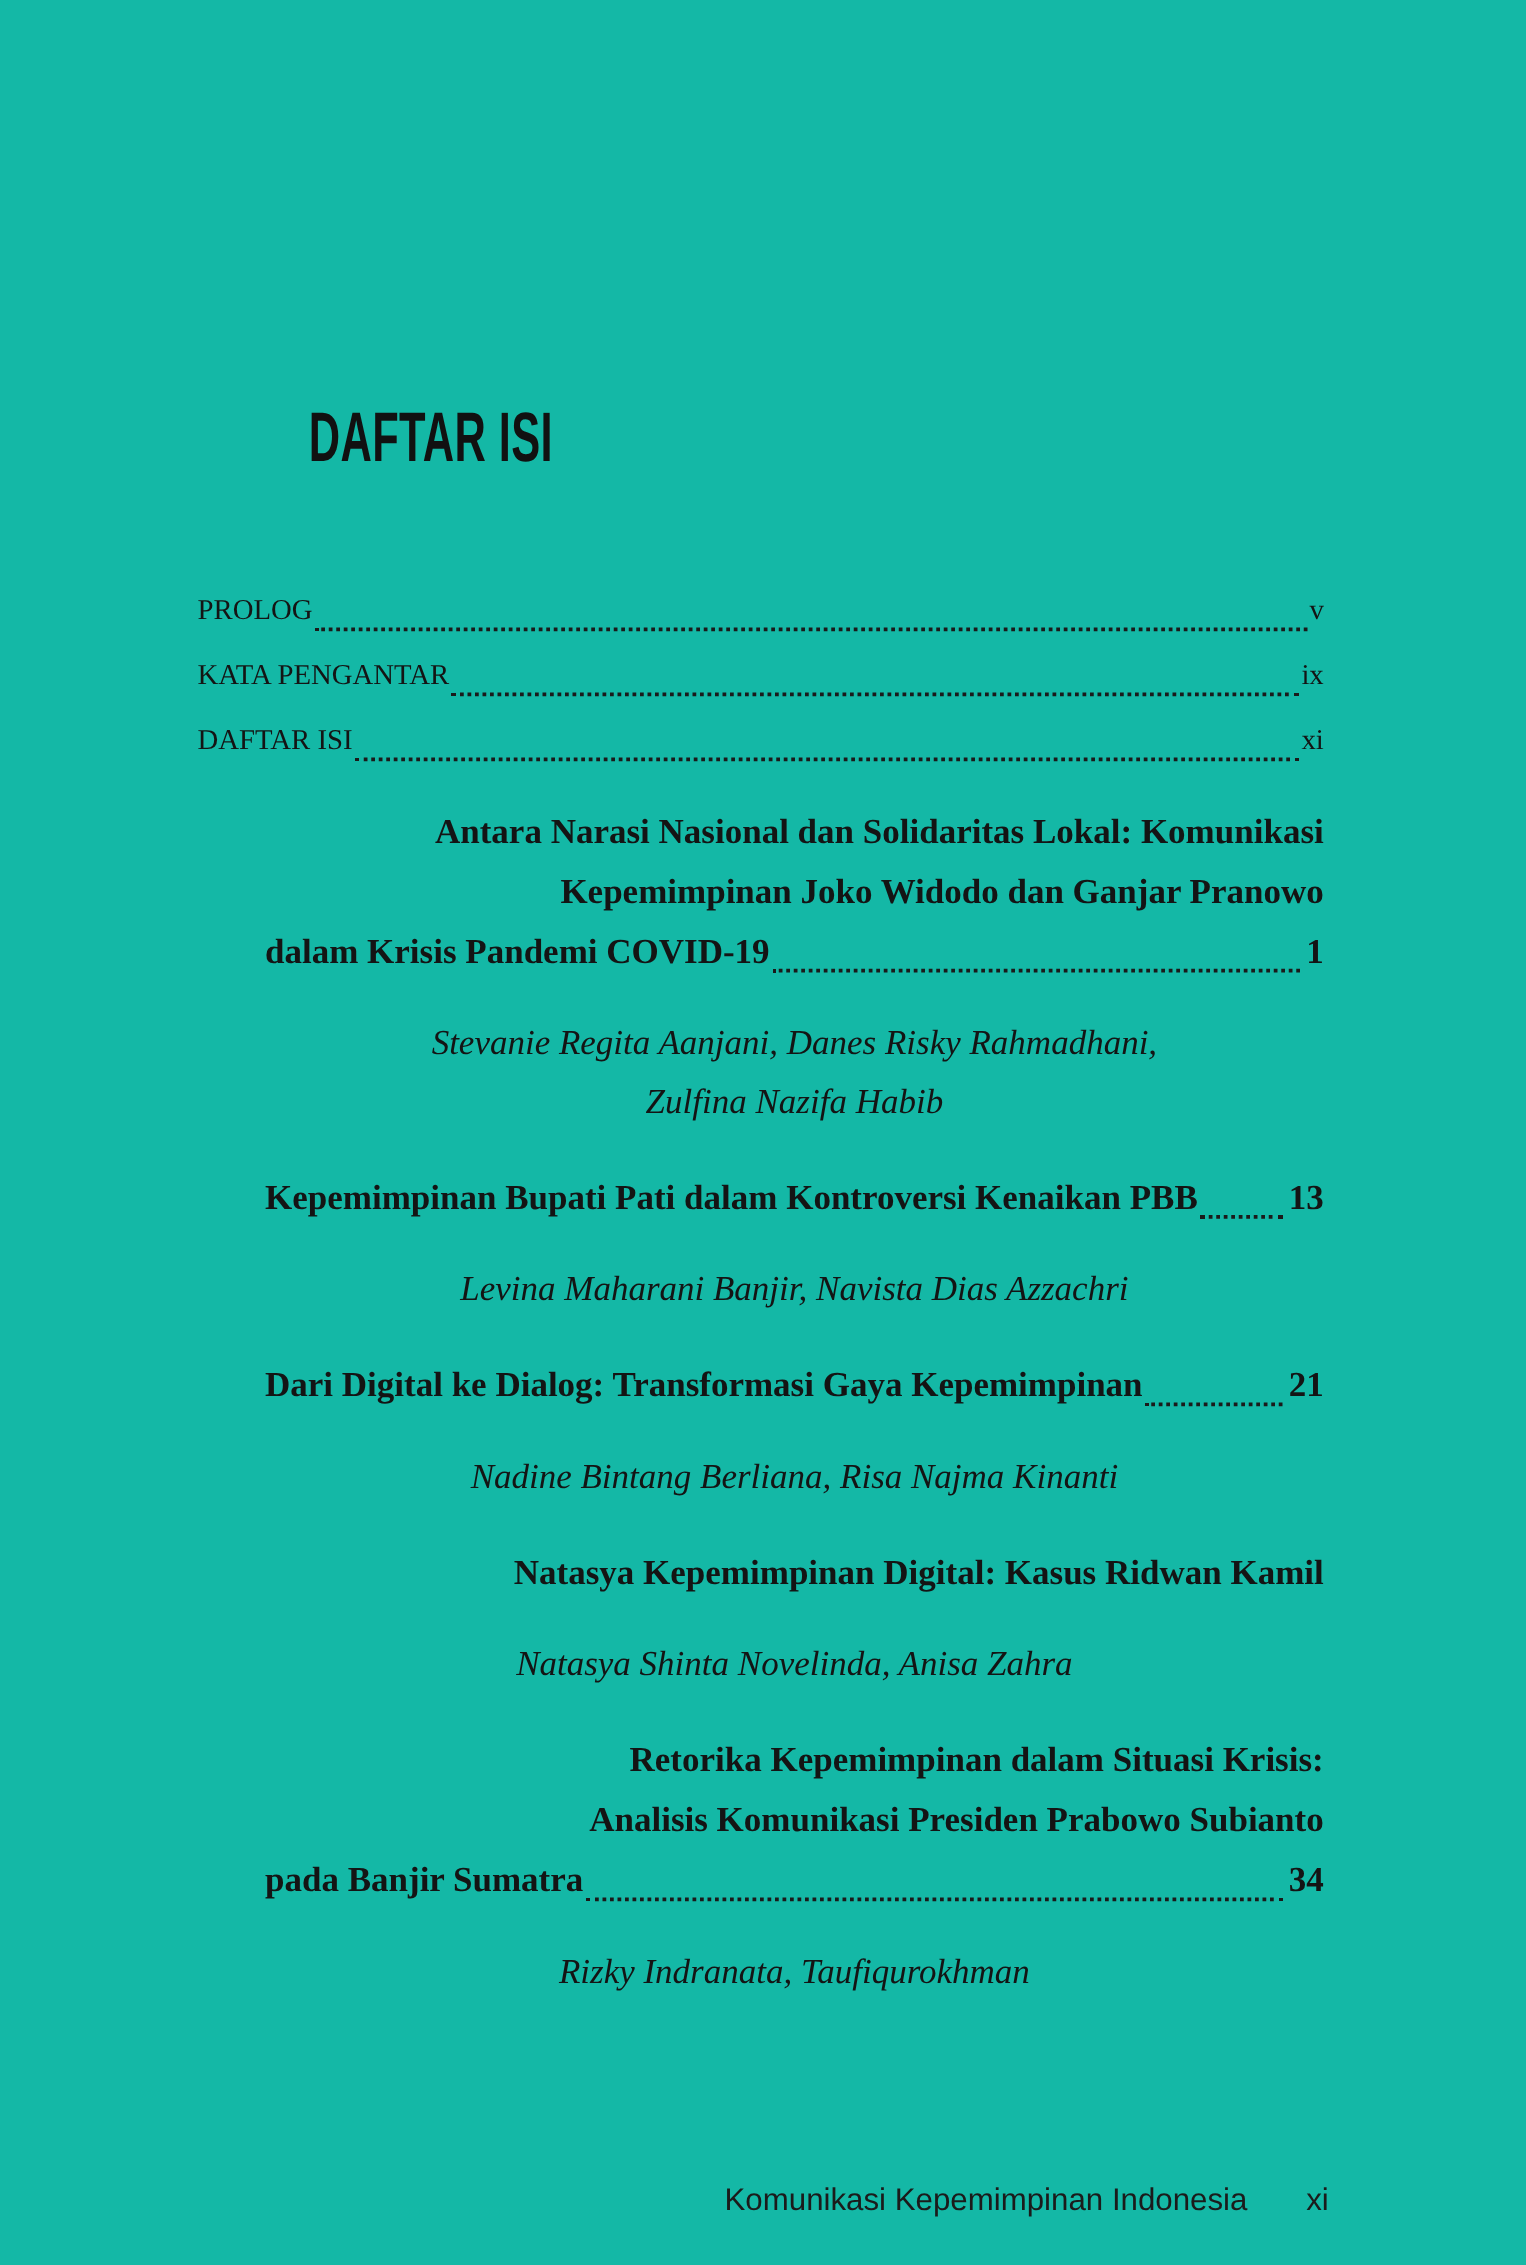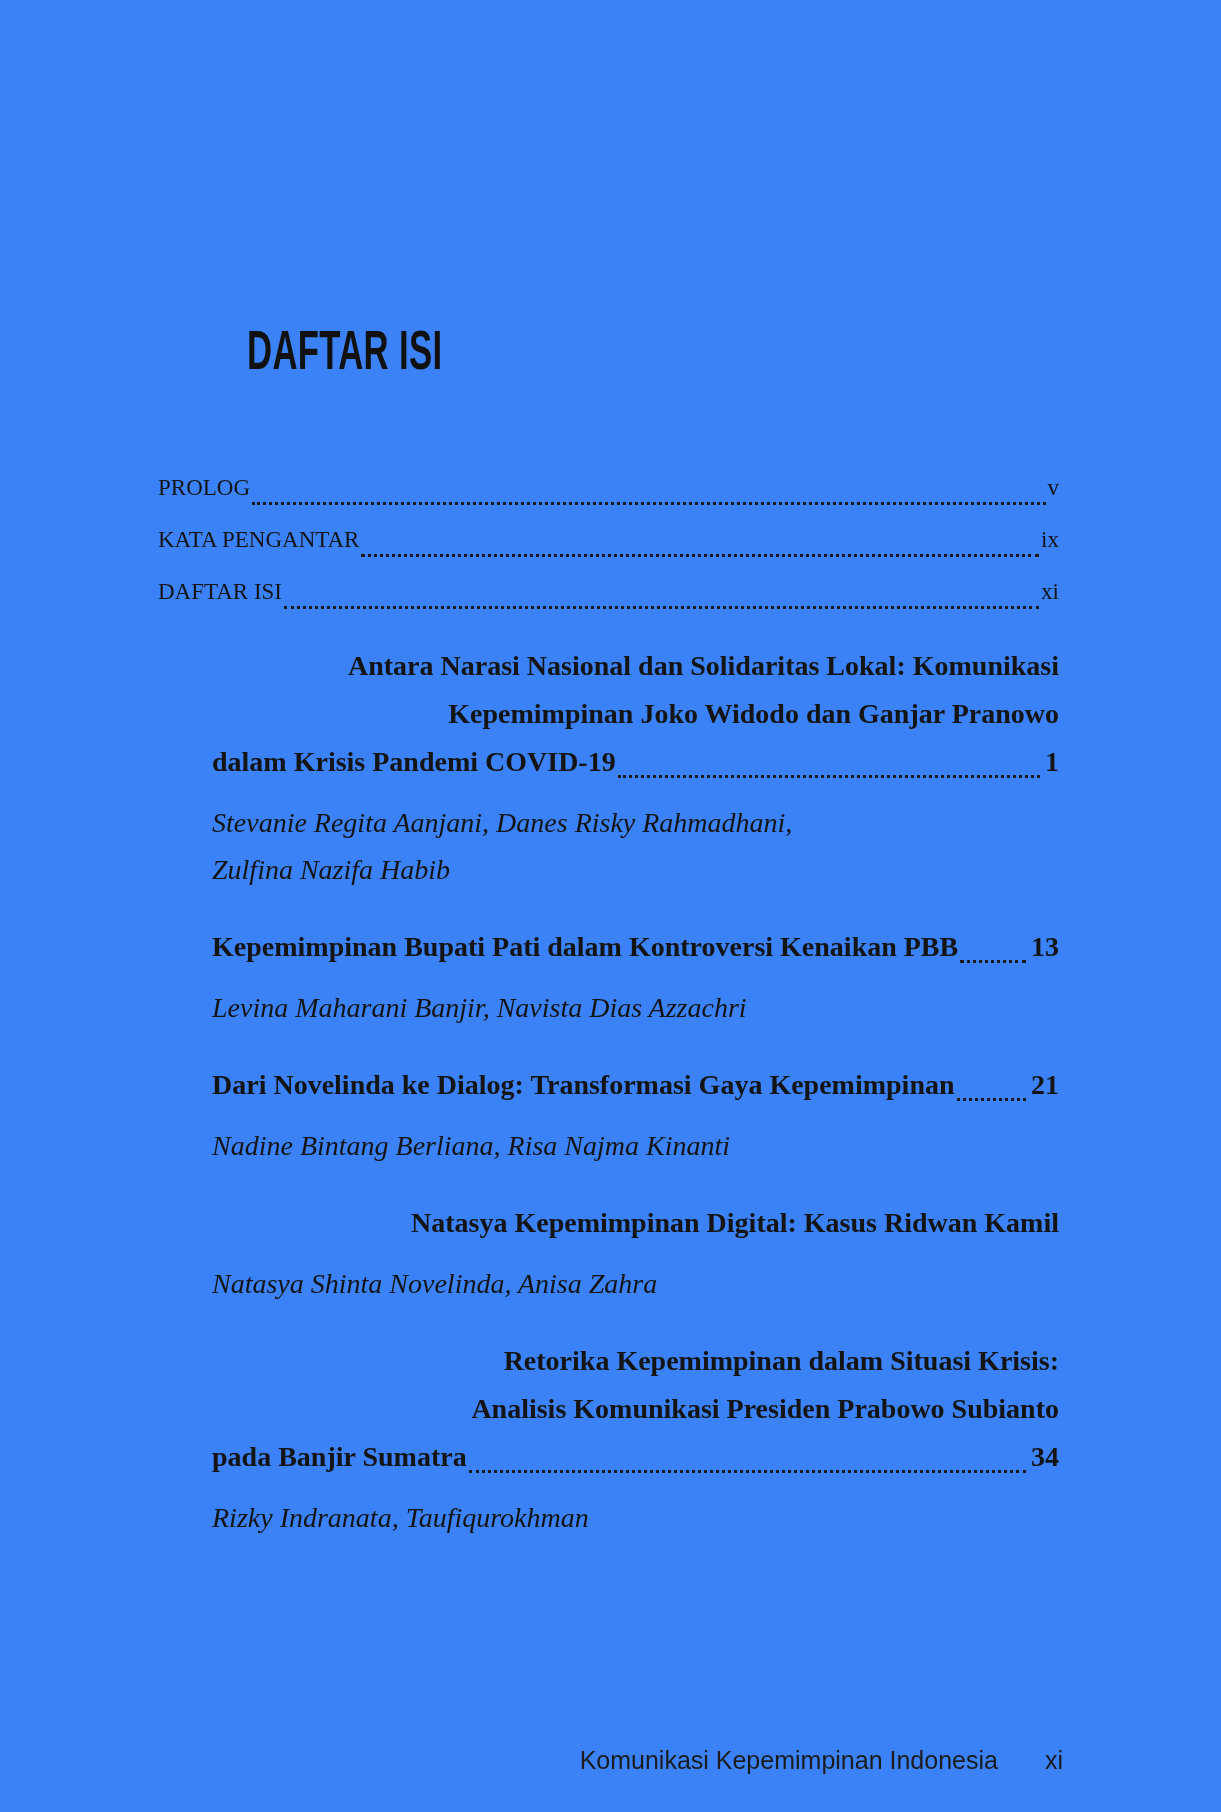--- a/index.html
+++ b/index.html
@@ -4,21 +4,21 @@
 <style>
   html, body {
     margin: 0;
     padding: 0;
     background: #ffffff;
   }
   .page {
     position: relative;
     width: 1221px;
     height: 1812px;
-    background: #3b82f6;
+    background: #14b8a6;
     overflow: hidden;
     font-family: "Liberation Serif", serif;
     color: #141414;
   }
   .doc-title {
     position: absolute;
     left: 247px;
     top: 284px;
     font-family: "Liberation Sans", sans-serif;
     font-weight: 900;
@@ -75,21 +75,22 @@
   }
   .entry-page {
     padding-left: 3px;
   }
   .author-line {
     font-style: italic;
     font-size: 28px;
     line-height: 47px;
   }
   .authors {
-    margin-top: 13px;
+    margin-top: 25px;
+    text-align: center;
   }
   .footer {
     position: absolute;
     top: 1746px;
     right: 158px;
     display: flex;
     align-items: baseline;
     gap: 47px;
     font-family: "Liberation Sans", sans-serif;
     font-size: 25px;
@@ -147,21 +148,21 @@
           <span class="leader"></span>
           <span class="entry-page">13</span>
         </div>
         <div class="authors">
           <div class="author-line">Levina Maharani Banjir, Navista Dias Azzachri</div>
         </div>
       </div>
 
       <div class="entry">
         <div class="entry-title-line">
-          <span class="entry-title-text">Dari Novelinda ke Dialog: Transformasi Gaya Kepemimpinan</span>
+          <span class="entry-title-text">Dari Digital ke Dialog: Transformasi Gaya Kepemimpinan</span>
           <span class="leader"></span>
           <span class="entry-page">21</span>
         </div>
         <div class="authors">
           <div class="author-line">Nadine Bintang Berliana, Risa Najma Kinanti</div>
         </div>
       </div>
 
       <div class="entry">
         <div class="entry-title-line">

